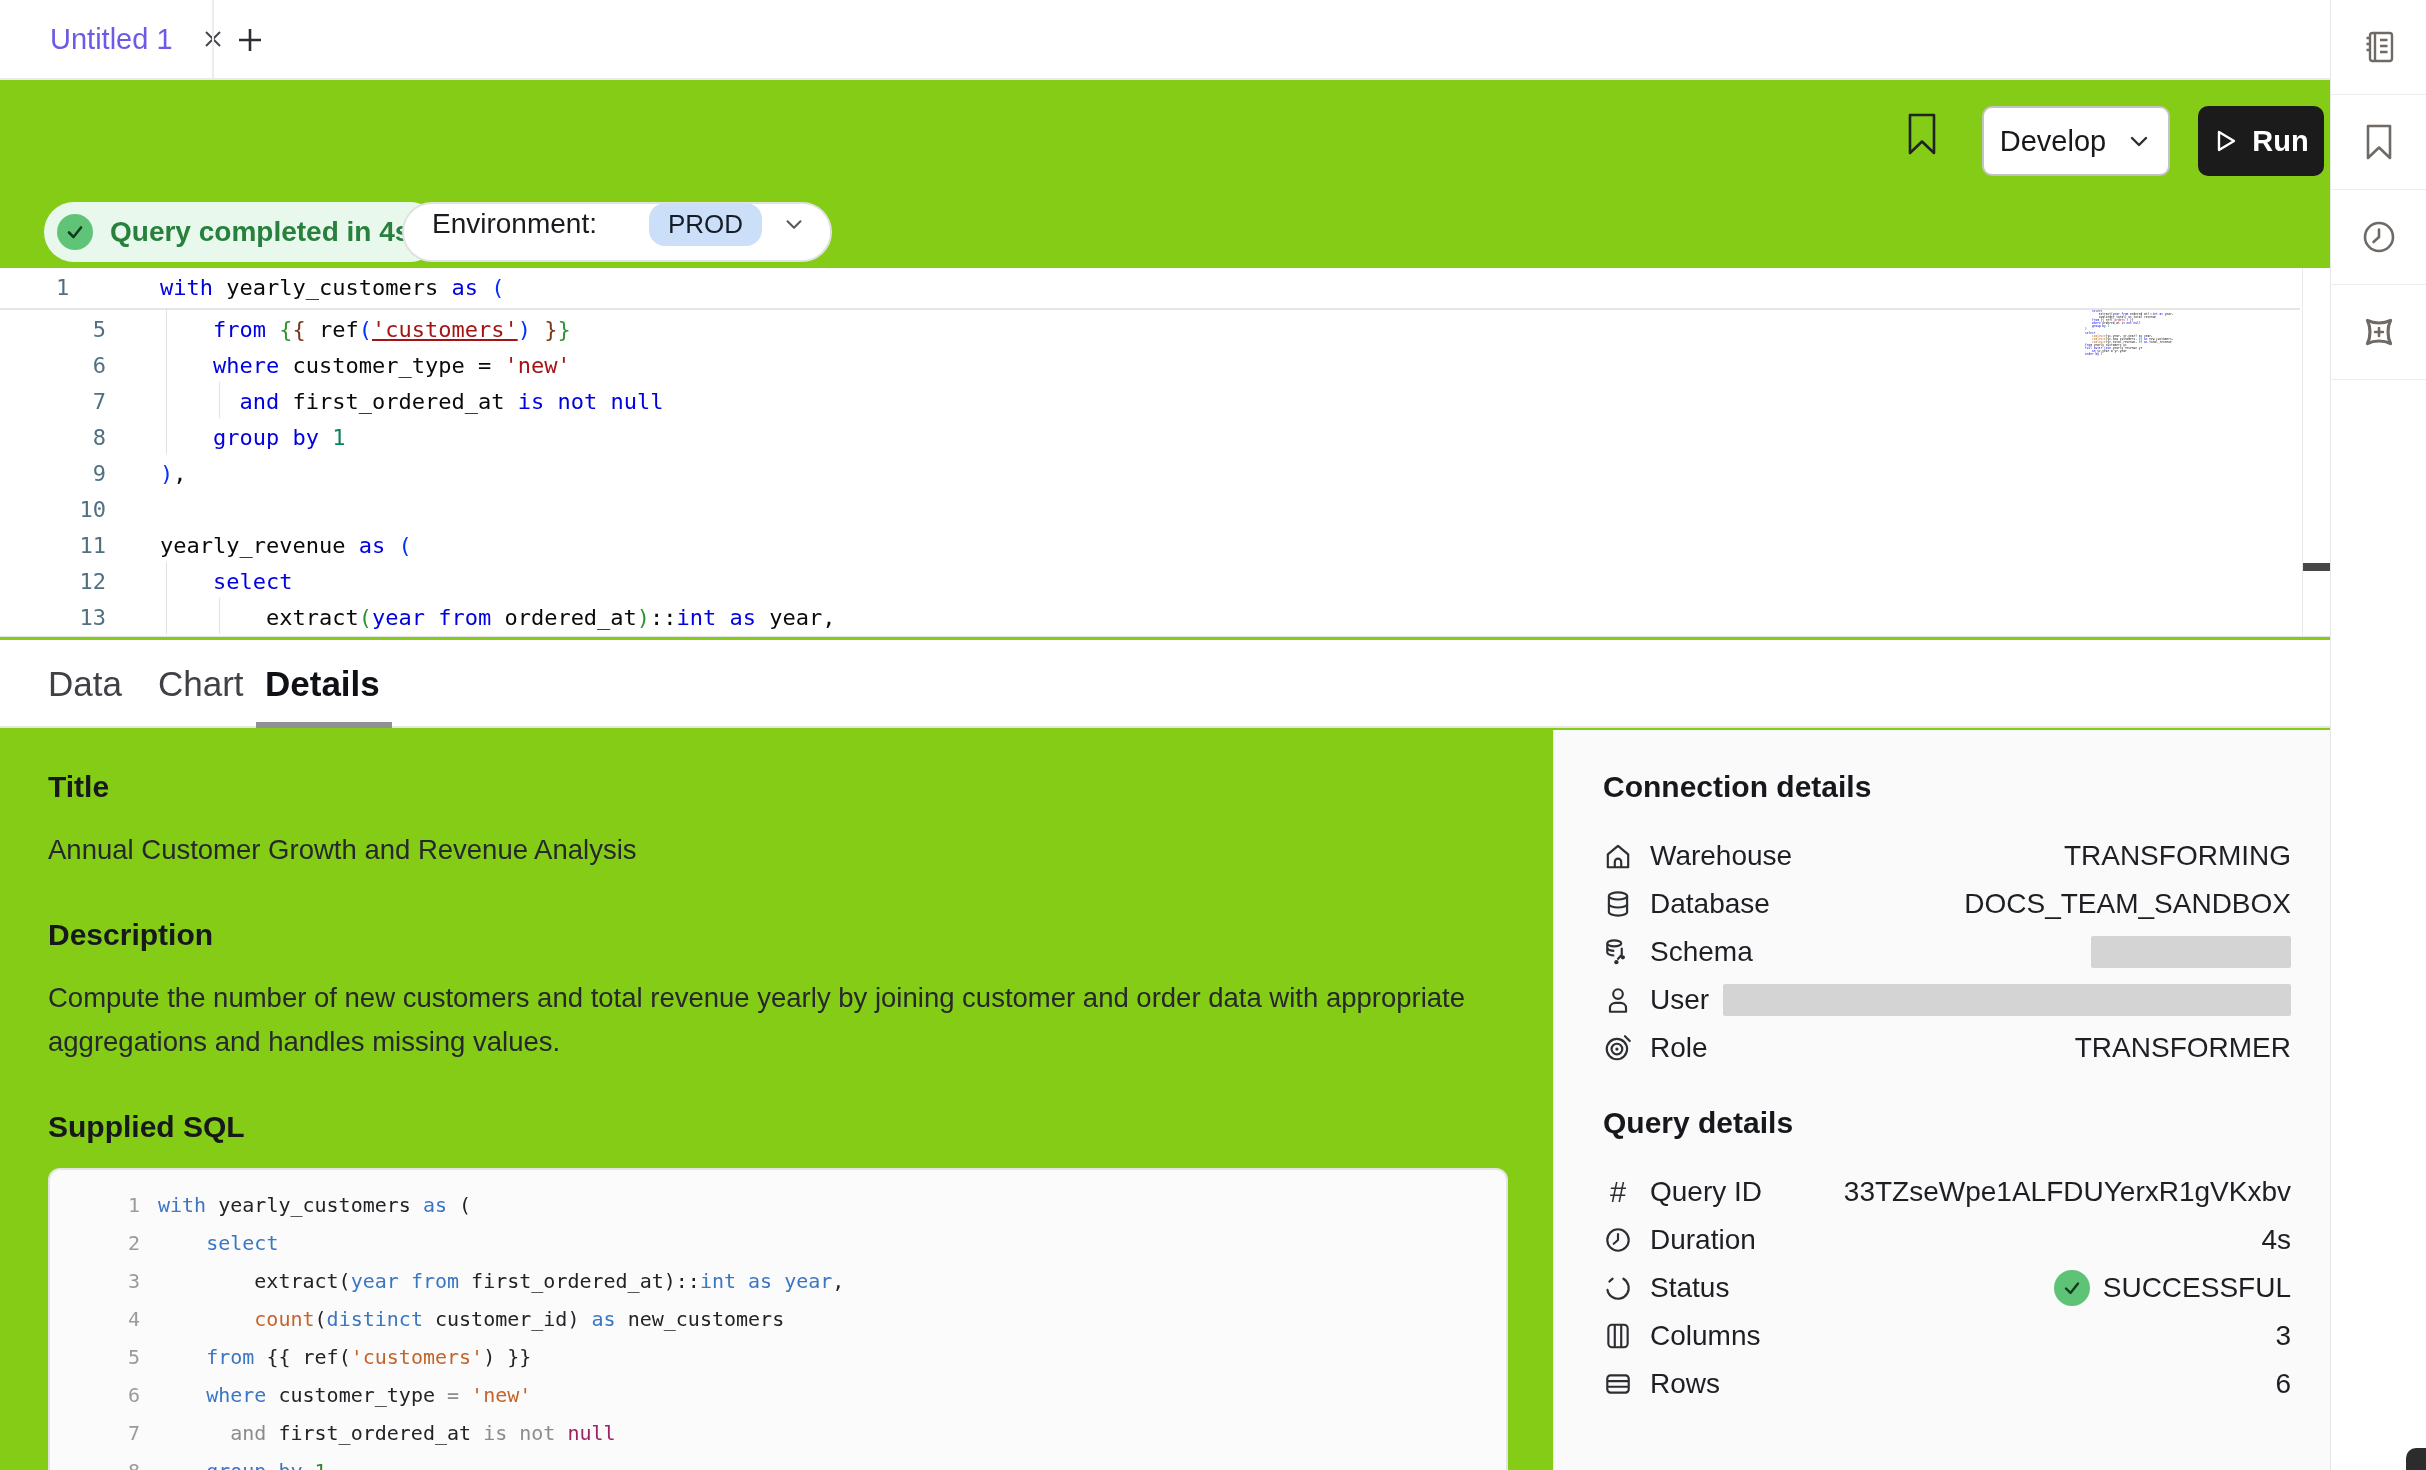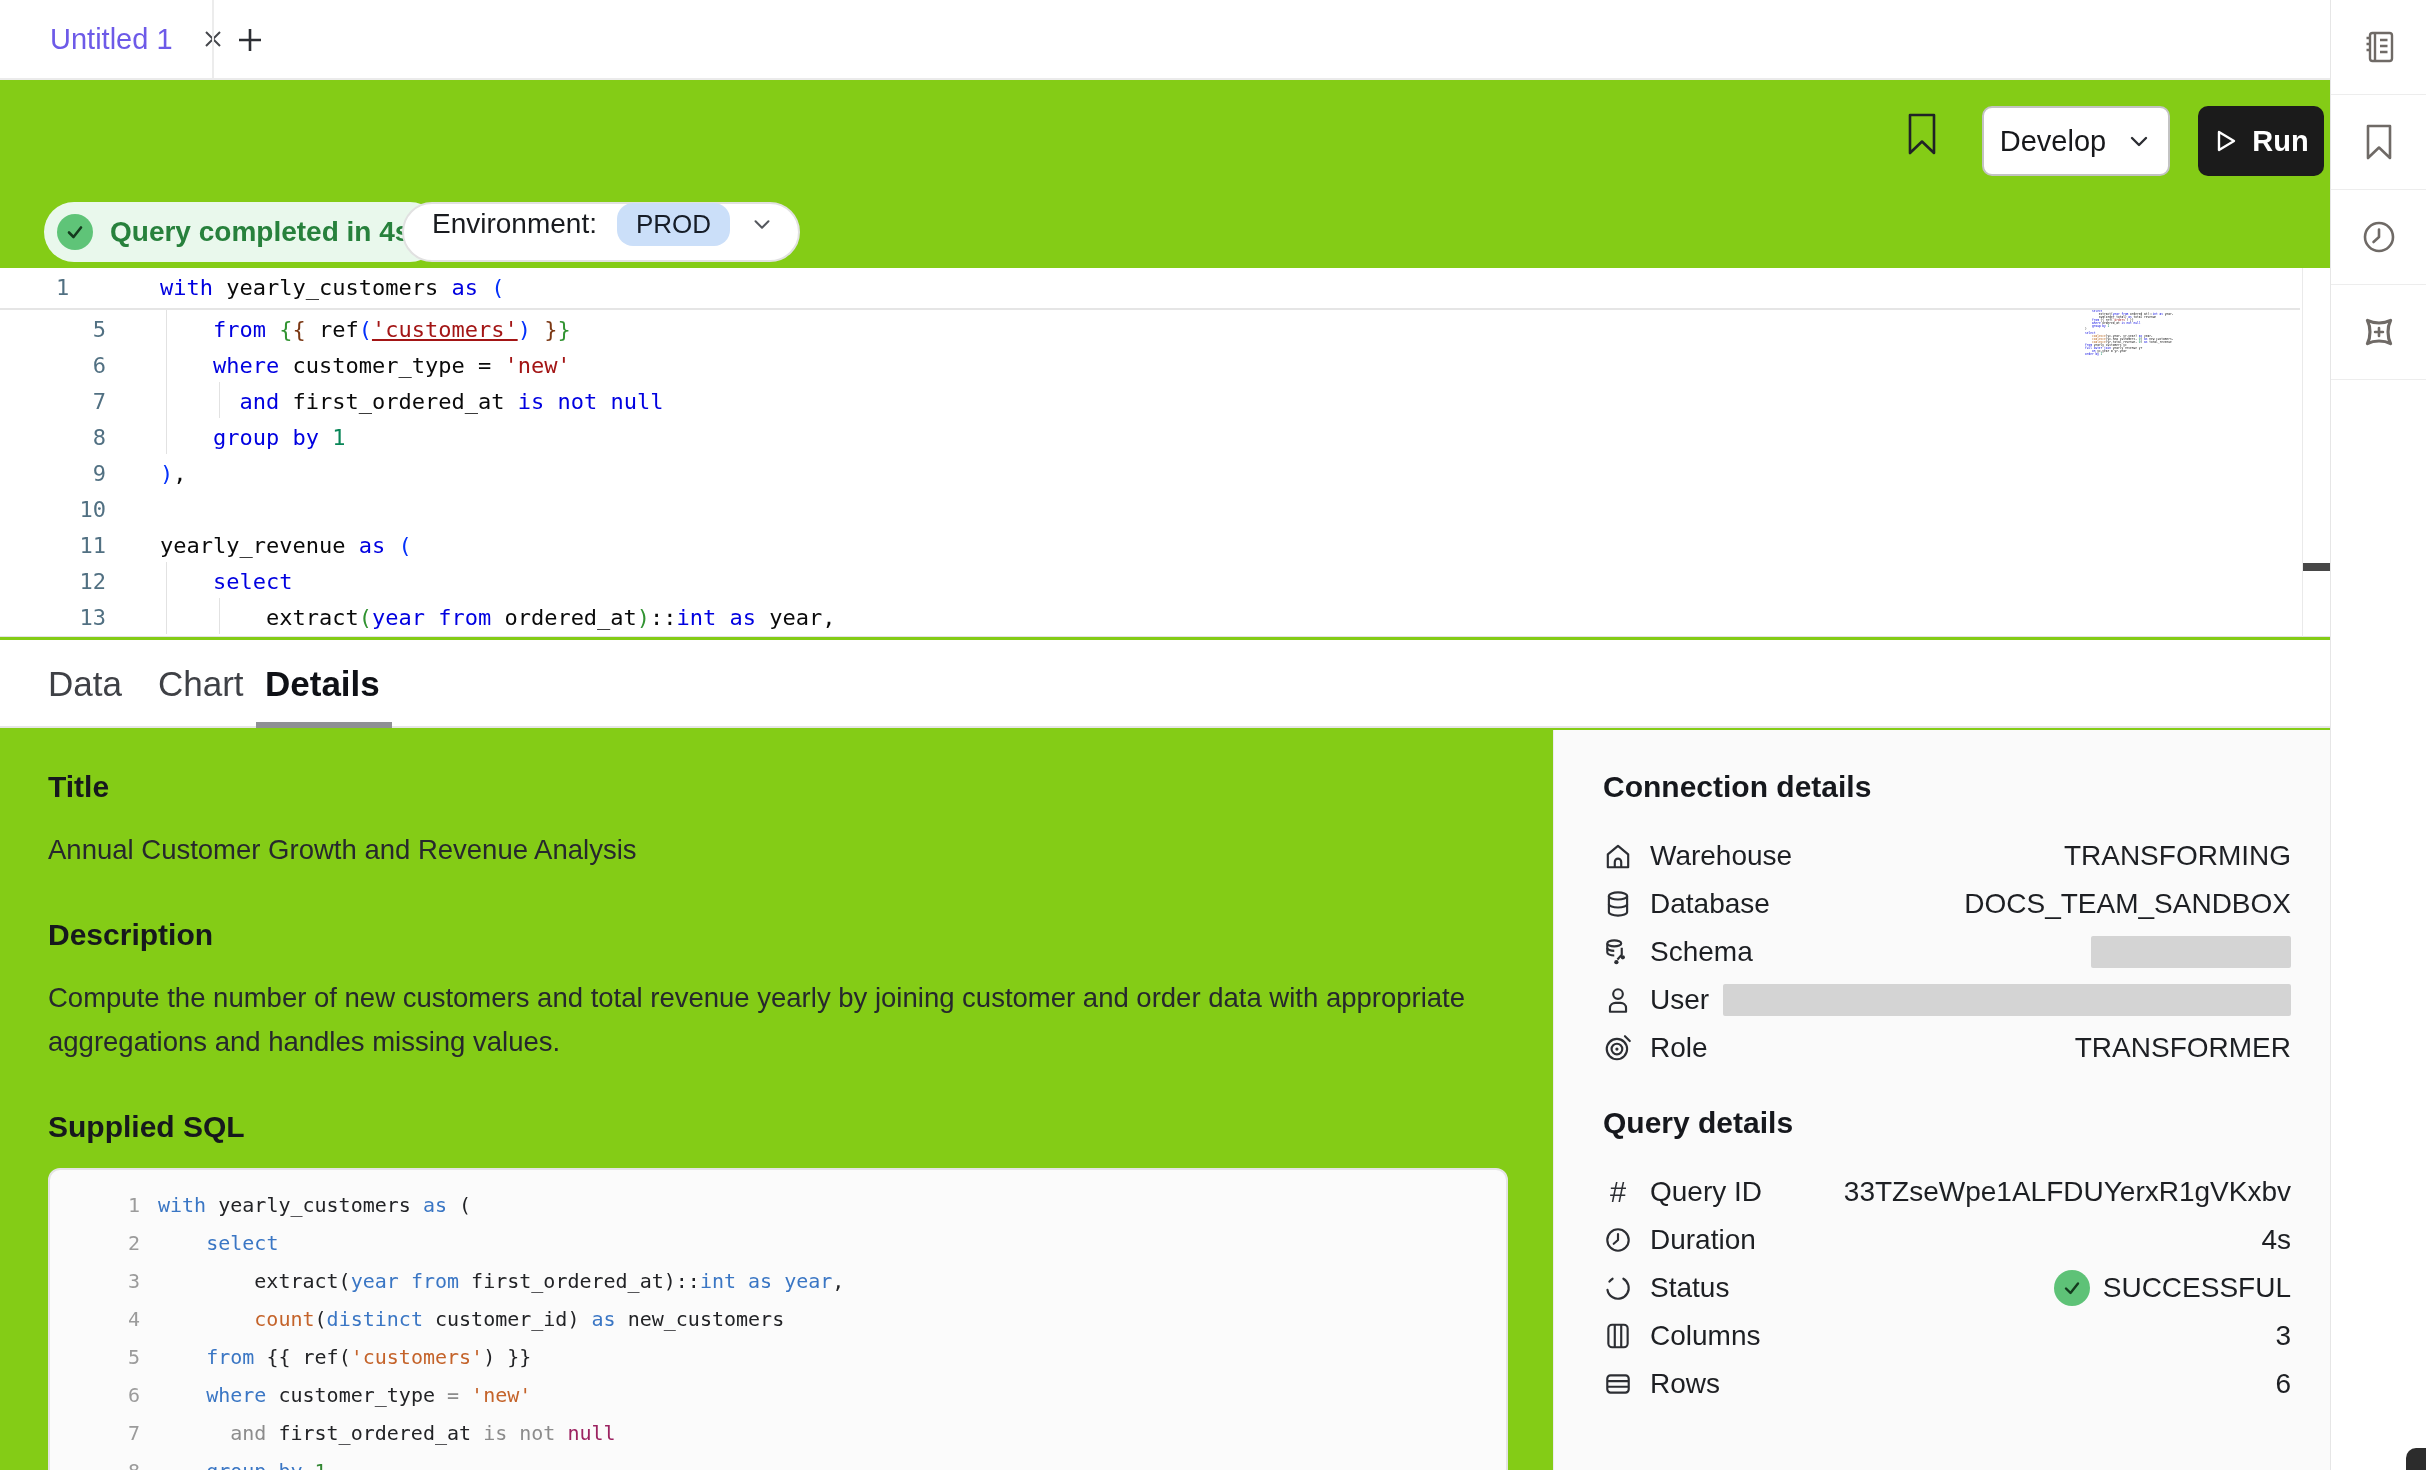--- a/index.html
+++ b/index.html
@@ -19,21 +19,21 @@
     display:flex; align-items:center; justify-content:center; gap:20px; font-size:29px; color:#17181b; }
   .run-btn { position:absolute; left:2198px; top:106px; width:126px; height:70px; background:#1b1b1b; border-radius:10px; color:#fff;
     display:flex; align-items:center; justify-content:center; gap:13px; font-size:29px; font-weight:600; }
 
   
   .query-pill { position:absolute; left:44px; top:202px; height:60px; background:#e9f8ec; border-radius:30px;
     display:inline-flex; align-items:center; gap:17px; padding:0 30px 0 13px; color:#27813c; font-weight:600; font-size:28px; }
   .check-circle { width:36px; height:36px; border-radius:50%; background:#5fc478; display:flex; align-items:center; justify-content:center; }
   .env-pill { position:absolute; left:402px; top:202px; height:60px; background:#fff; border:2px solid #e1e1e1; border-radius:30px;
     display:inline-flex; align-items:center; gap:20px; padding:0 24px 16px 28px; font-size:28px; color:#191b1f; }
-  .prod-badge { background:#cbdff9; border-radius:16px; padding:6px 19px; font-size:26px; color:#161d28; }
+  .prod-badge { background:#cbdff9; border-radius:16px; padding:6px 19px; font-size:26px; color:#161d28;margin-left:32px; }
 
   
   .editor { position:absolute; left:0; top:268px; width:2330px; height:369px; border-bottom:1px solid #e4e4e4; background:#fff;
     font-family:"DejaVu Sans Mono", monospace; font-size:22px; }
   .sticky-row { position:absolute; left:0; top:0; width:2300px; height:42px; background:#fff; border-bottom:2px solid #e5e5e5; z-index:3; }
   .sticky-row .cl { height:40px; line-height:40px; }
   .sticky-row .ln { display:inline-block; width:160px; text-align:left; padding-left:56px; color:#517082; }
   .codewrap { position:absolute; left:0; top:44px; }
   .codewrap .cl { height:36px; line-height:36px; }
   .codewrap .ln { display:inline-block; width:160px; padding-right:54px; text-align:right; color:#517082; }

